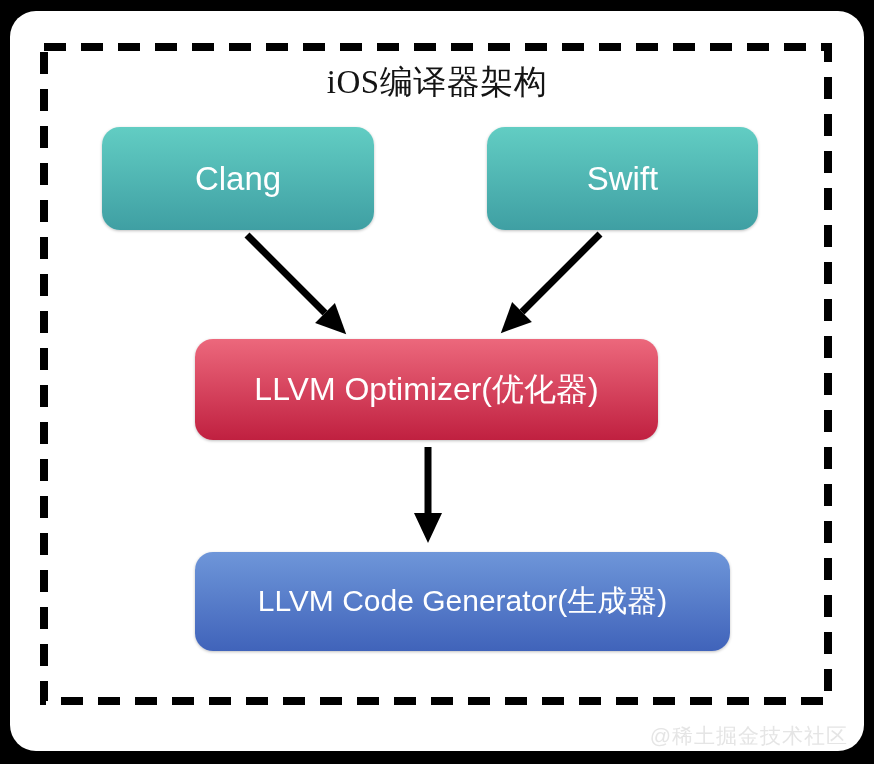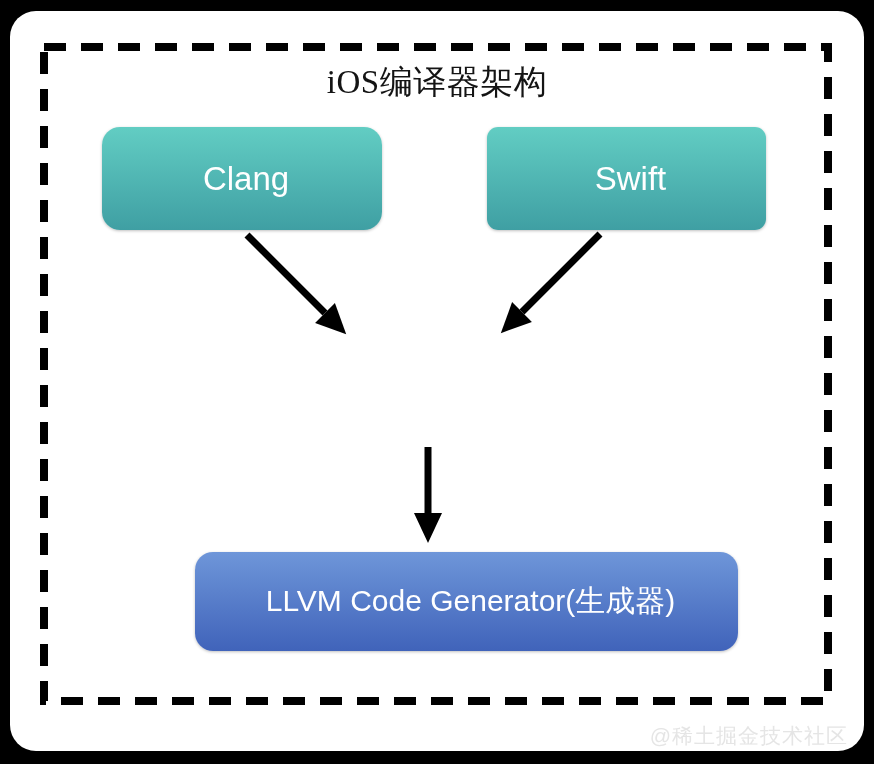--- a/index.html
+++ b/index.html
@@ -32,24 +32,23 @@
     color:#141414;
     letter-spacing:0.5px;
   }
   .node{
     position:absolute;
     display:flex;align-items:center;justify-content:center;
     color:#fff;
     border-radius:18px;
     box-shadow:0 1px 3px rgba(0,0,0,0.25);
     white-space:nowrap;
-    padding-left:8px;
   }
   .node-clang{left:102px;top:127px;width:272px;height:103px;font-size:33px;}
-  .node-swift{left:487px;top:127px;width:271px;height:103px;font-size:33px;border-radius:11px;}
+  .node-swift{left:487px;top:127px;width:271px;height:103px;font-size:33px;}
   .node-optimizer{left:195px;top:339px;width:463px;height:101px;font-size:32px;}
   .node-generator{left:195px;top:552px;width:535px;height:99px;font-size:30px;}
   .watermark{
     position:absolute;
     top:722px;right:26px;
     font-size:21px;
     letter-spacing:1px;
   }
 </style>
 </head>
@@ -78,20 +77,23 @@
   <div class="title">iOS编译器架构</div>
 
   <div class="node node-clang" style="background: linear-gradient(rgb(98, 205, 195), rgb(63, 159, 163)); color: rgb(255, 255, 255);">
     <span>Clang</span>
   </div>
 
   <div class="node node-swift" style="background: linear-gradient(rgb(98, 205, 195), rgb(63, 159, 163)); color: rgb(255, 255, 255);">
     <span>Swift</span>
   </div>
 
+  <div class="node node-optimizer" style="background: linear-gradient(rgb(236, 104, 124), rgb(192, 32, 64)); color: rgb(255, 255, 255);">
+    <span>LLVM Optimizer(优化器)</span>
+  </div>
 
   <div class="node node-generator" style="background: linear-gradient(rgb(110, 150, 217), rgb(64, 99, 186)); color: rgb(255, 255, 255);">
     <span>LLVM Code Generator(生成器)</span>
   </div>
 
   <div class="watermark" style="color: #e5e5e5;">@稀土掘金技术社区</div>
 
 </div>
 
 </body></html>

